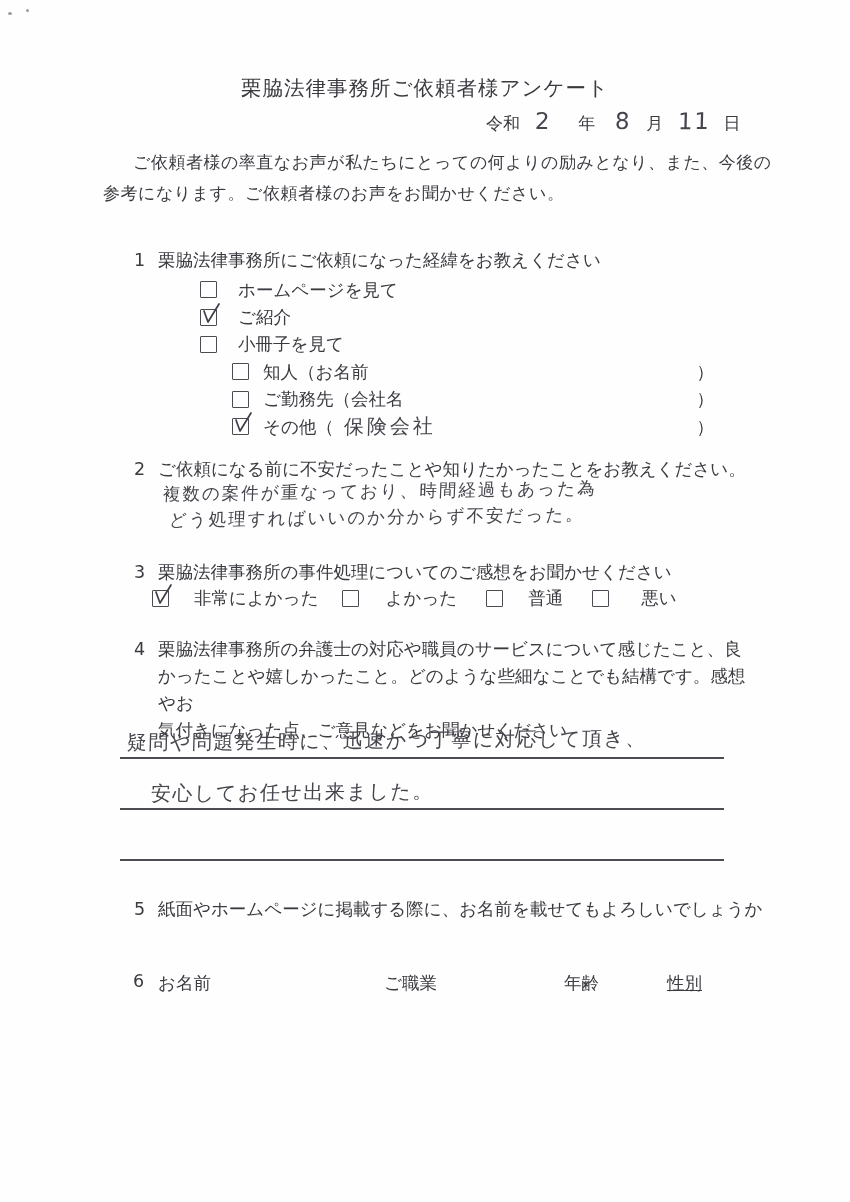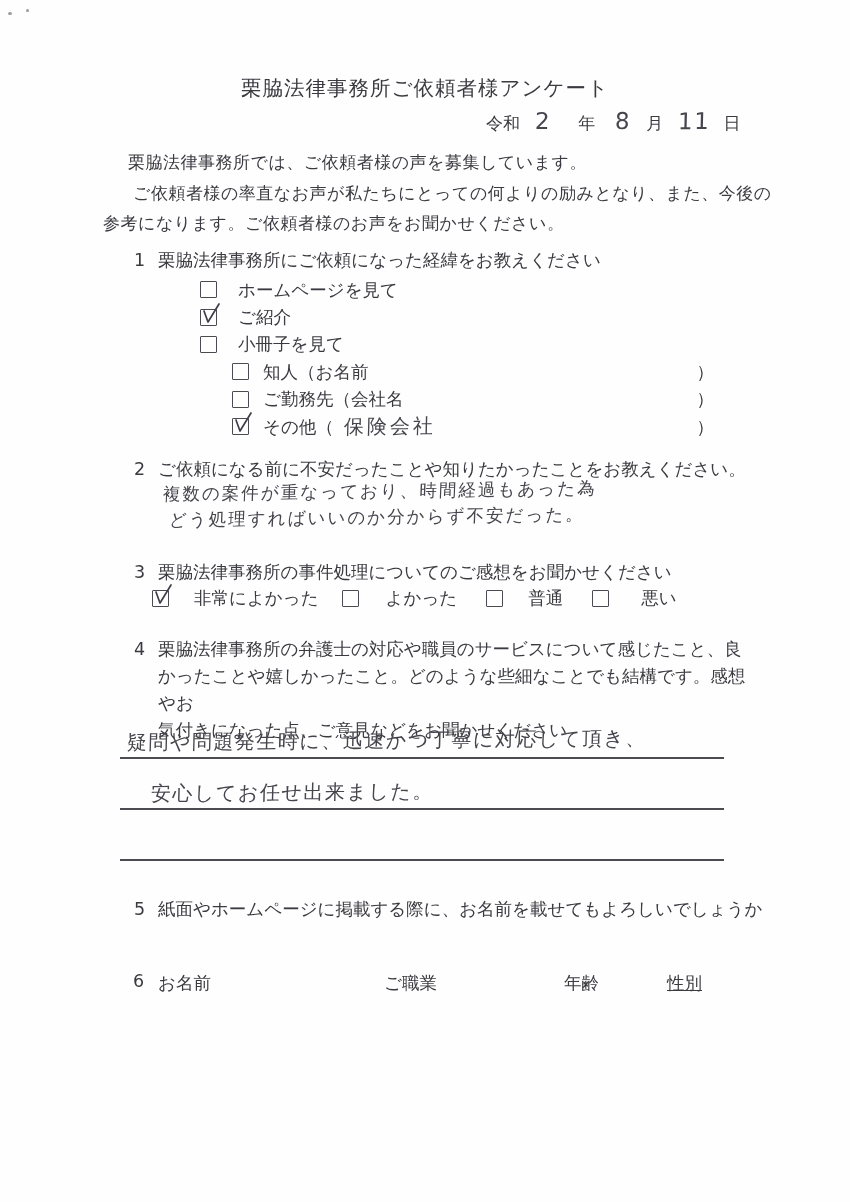--- a/index.html
+++ b/index.html
@@ -97,21 +97,20 @@
     <span class="era">令和</span>
     <span class="date-num hand dn-year">2</span>
     <span class="unit u1">年</span>
     <span class="date-num hand dn-month">8</span>
     <span class="unit u2">月</span>
     <span class="date-num hand dn-day">11</span>
     <span class="unit u3">日</span>
   </div>
 
   <div class="intro print">
-    <div class="l1">栗脇法律事務所では、ご依頼者様の声を募集しています。</div>
     <div class="l2">ご依頼者様の率直なお声が私たちにとっての何よりの励みとなり、また、今後の</div>
     <div class="l3">参考になります。ご依頼者様のお声をお聞かせください。</div>
   </div>
 
   <div class="q-head q1-head">
     <span class="q-num">1</span>
     <span>栗脇法律事務所にご依頼になった経緯をお教えください</span>
   </div>
   <div class="q1-opts">
     <div class="opt-row">

